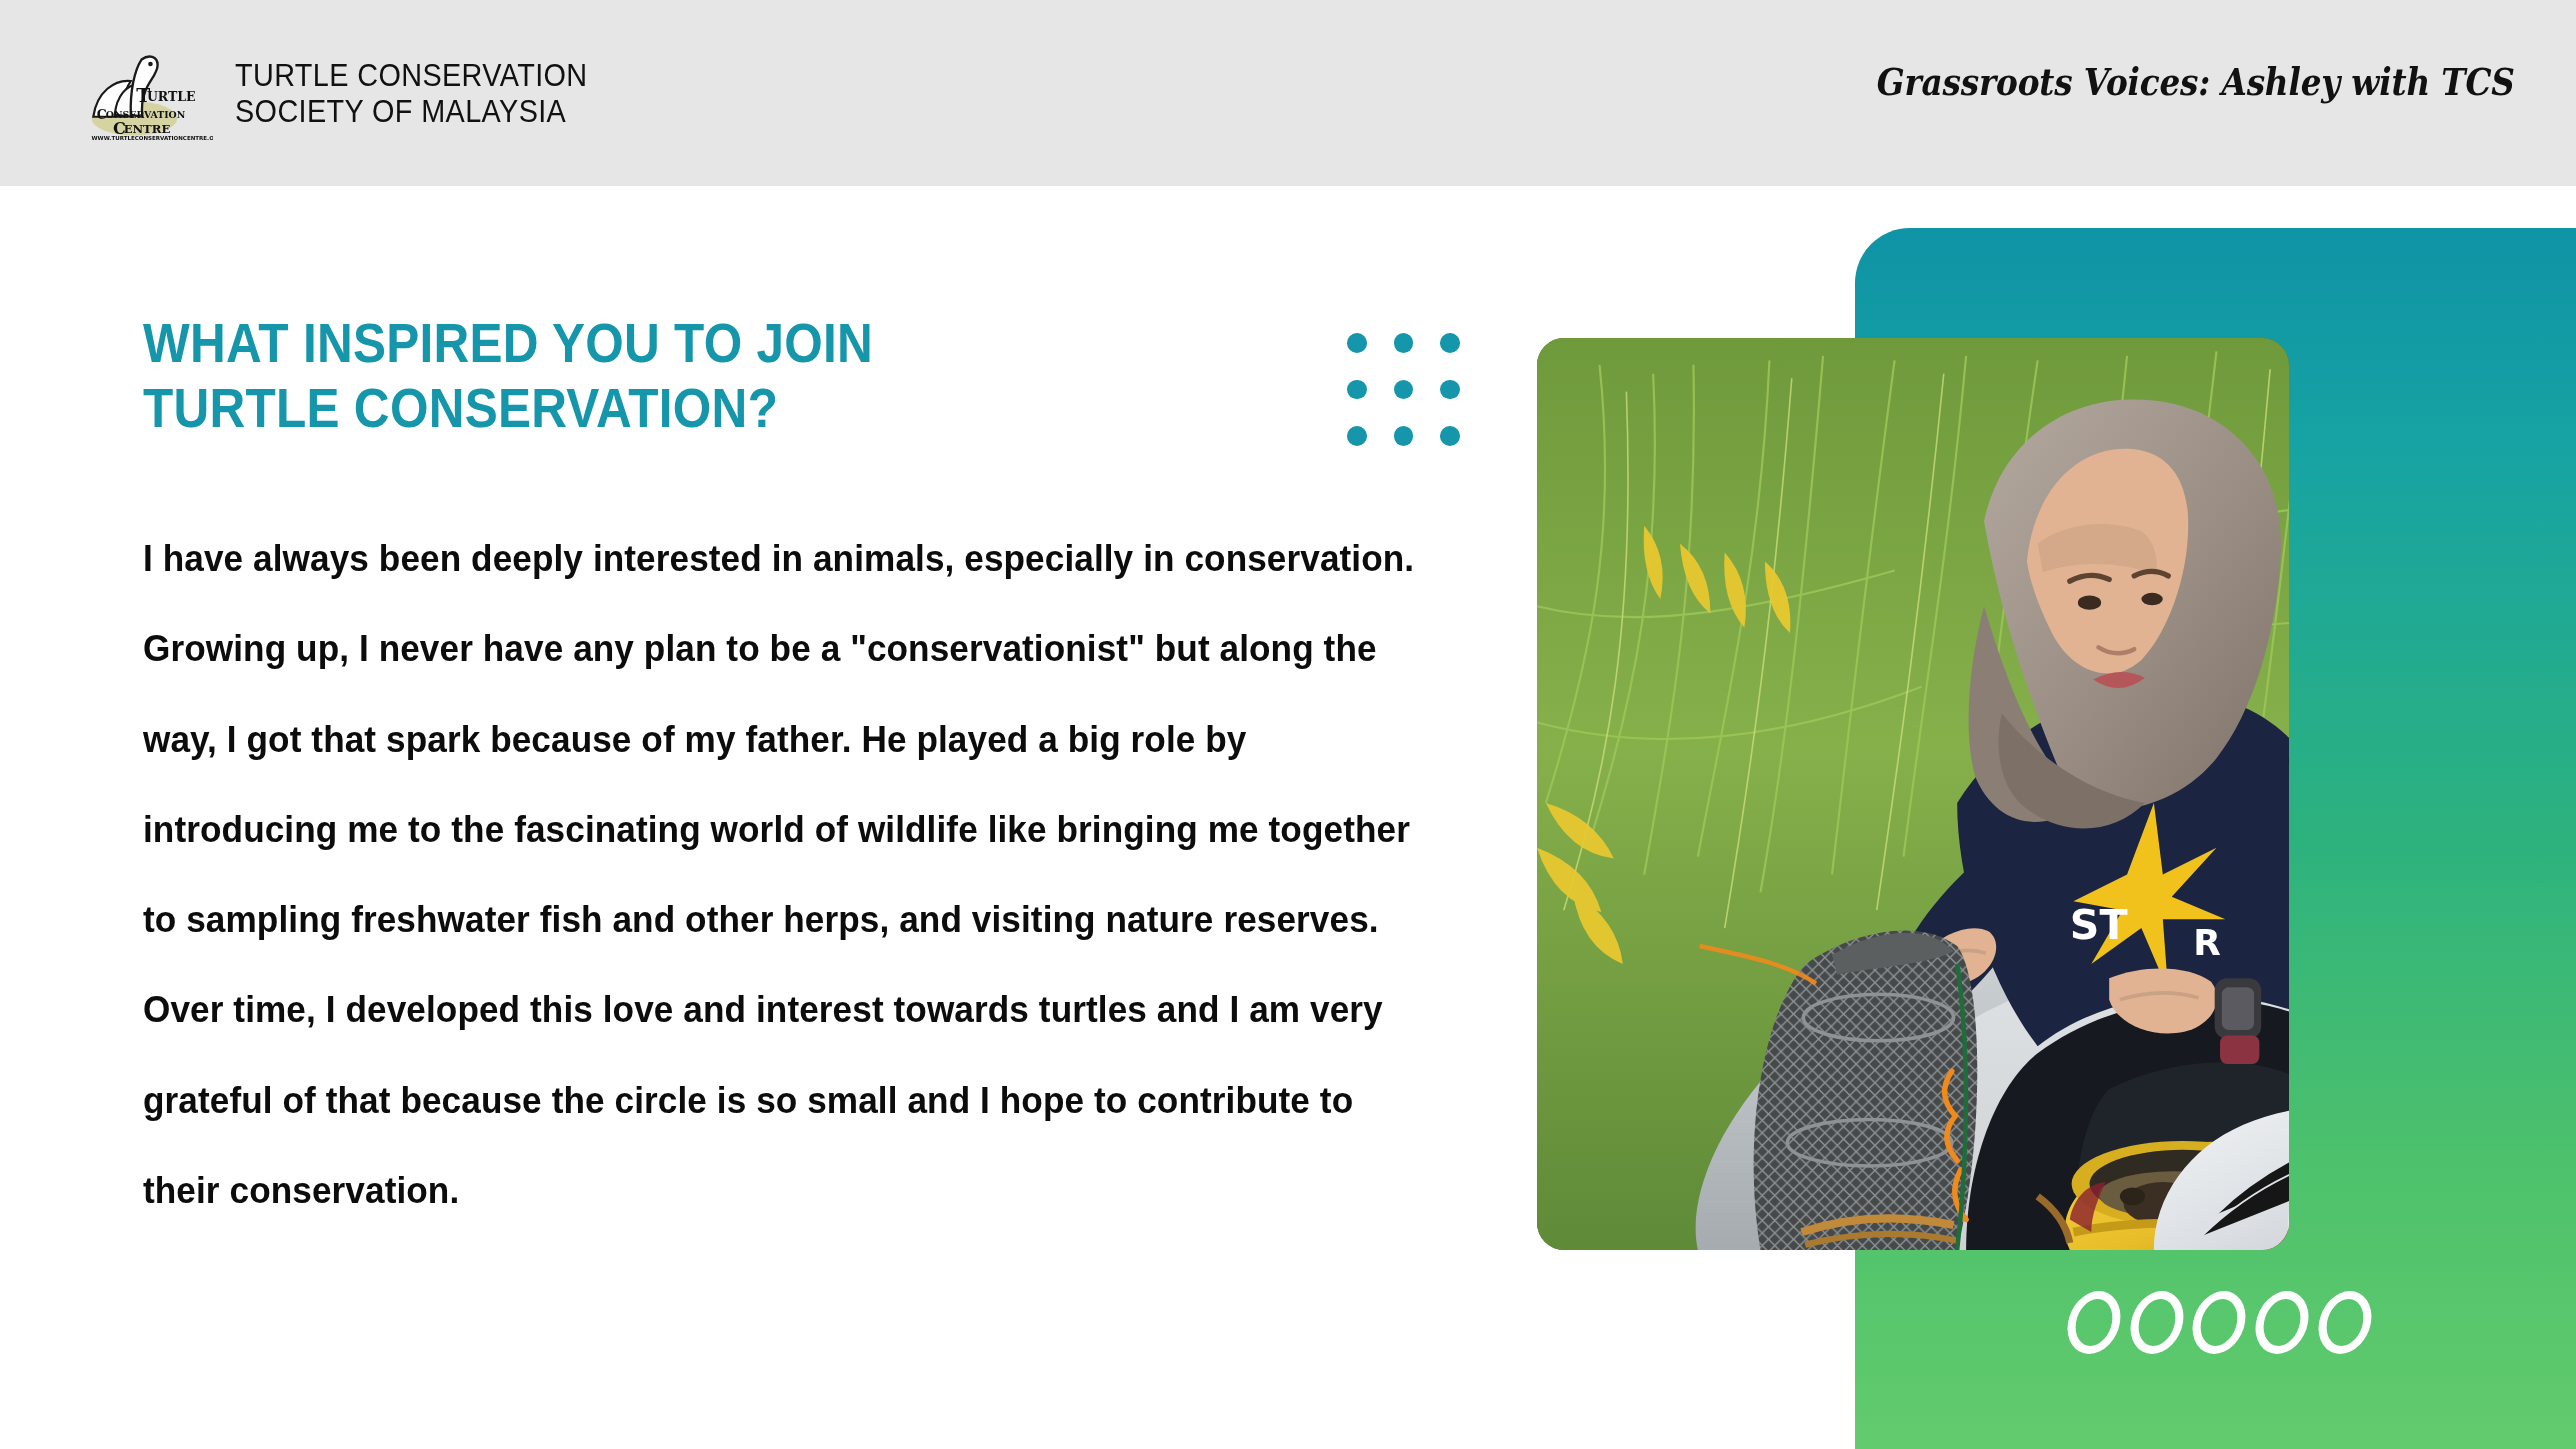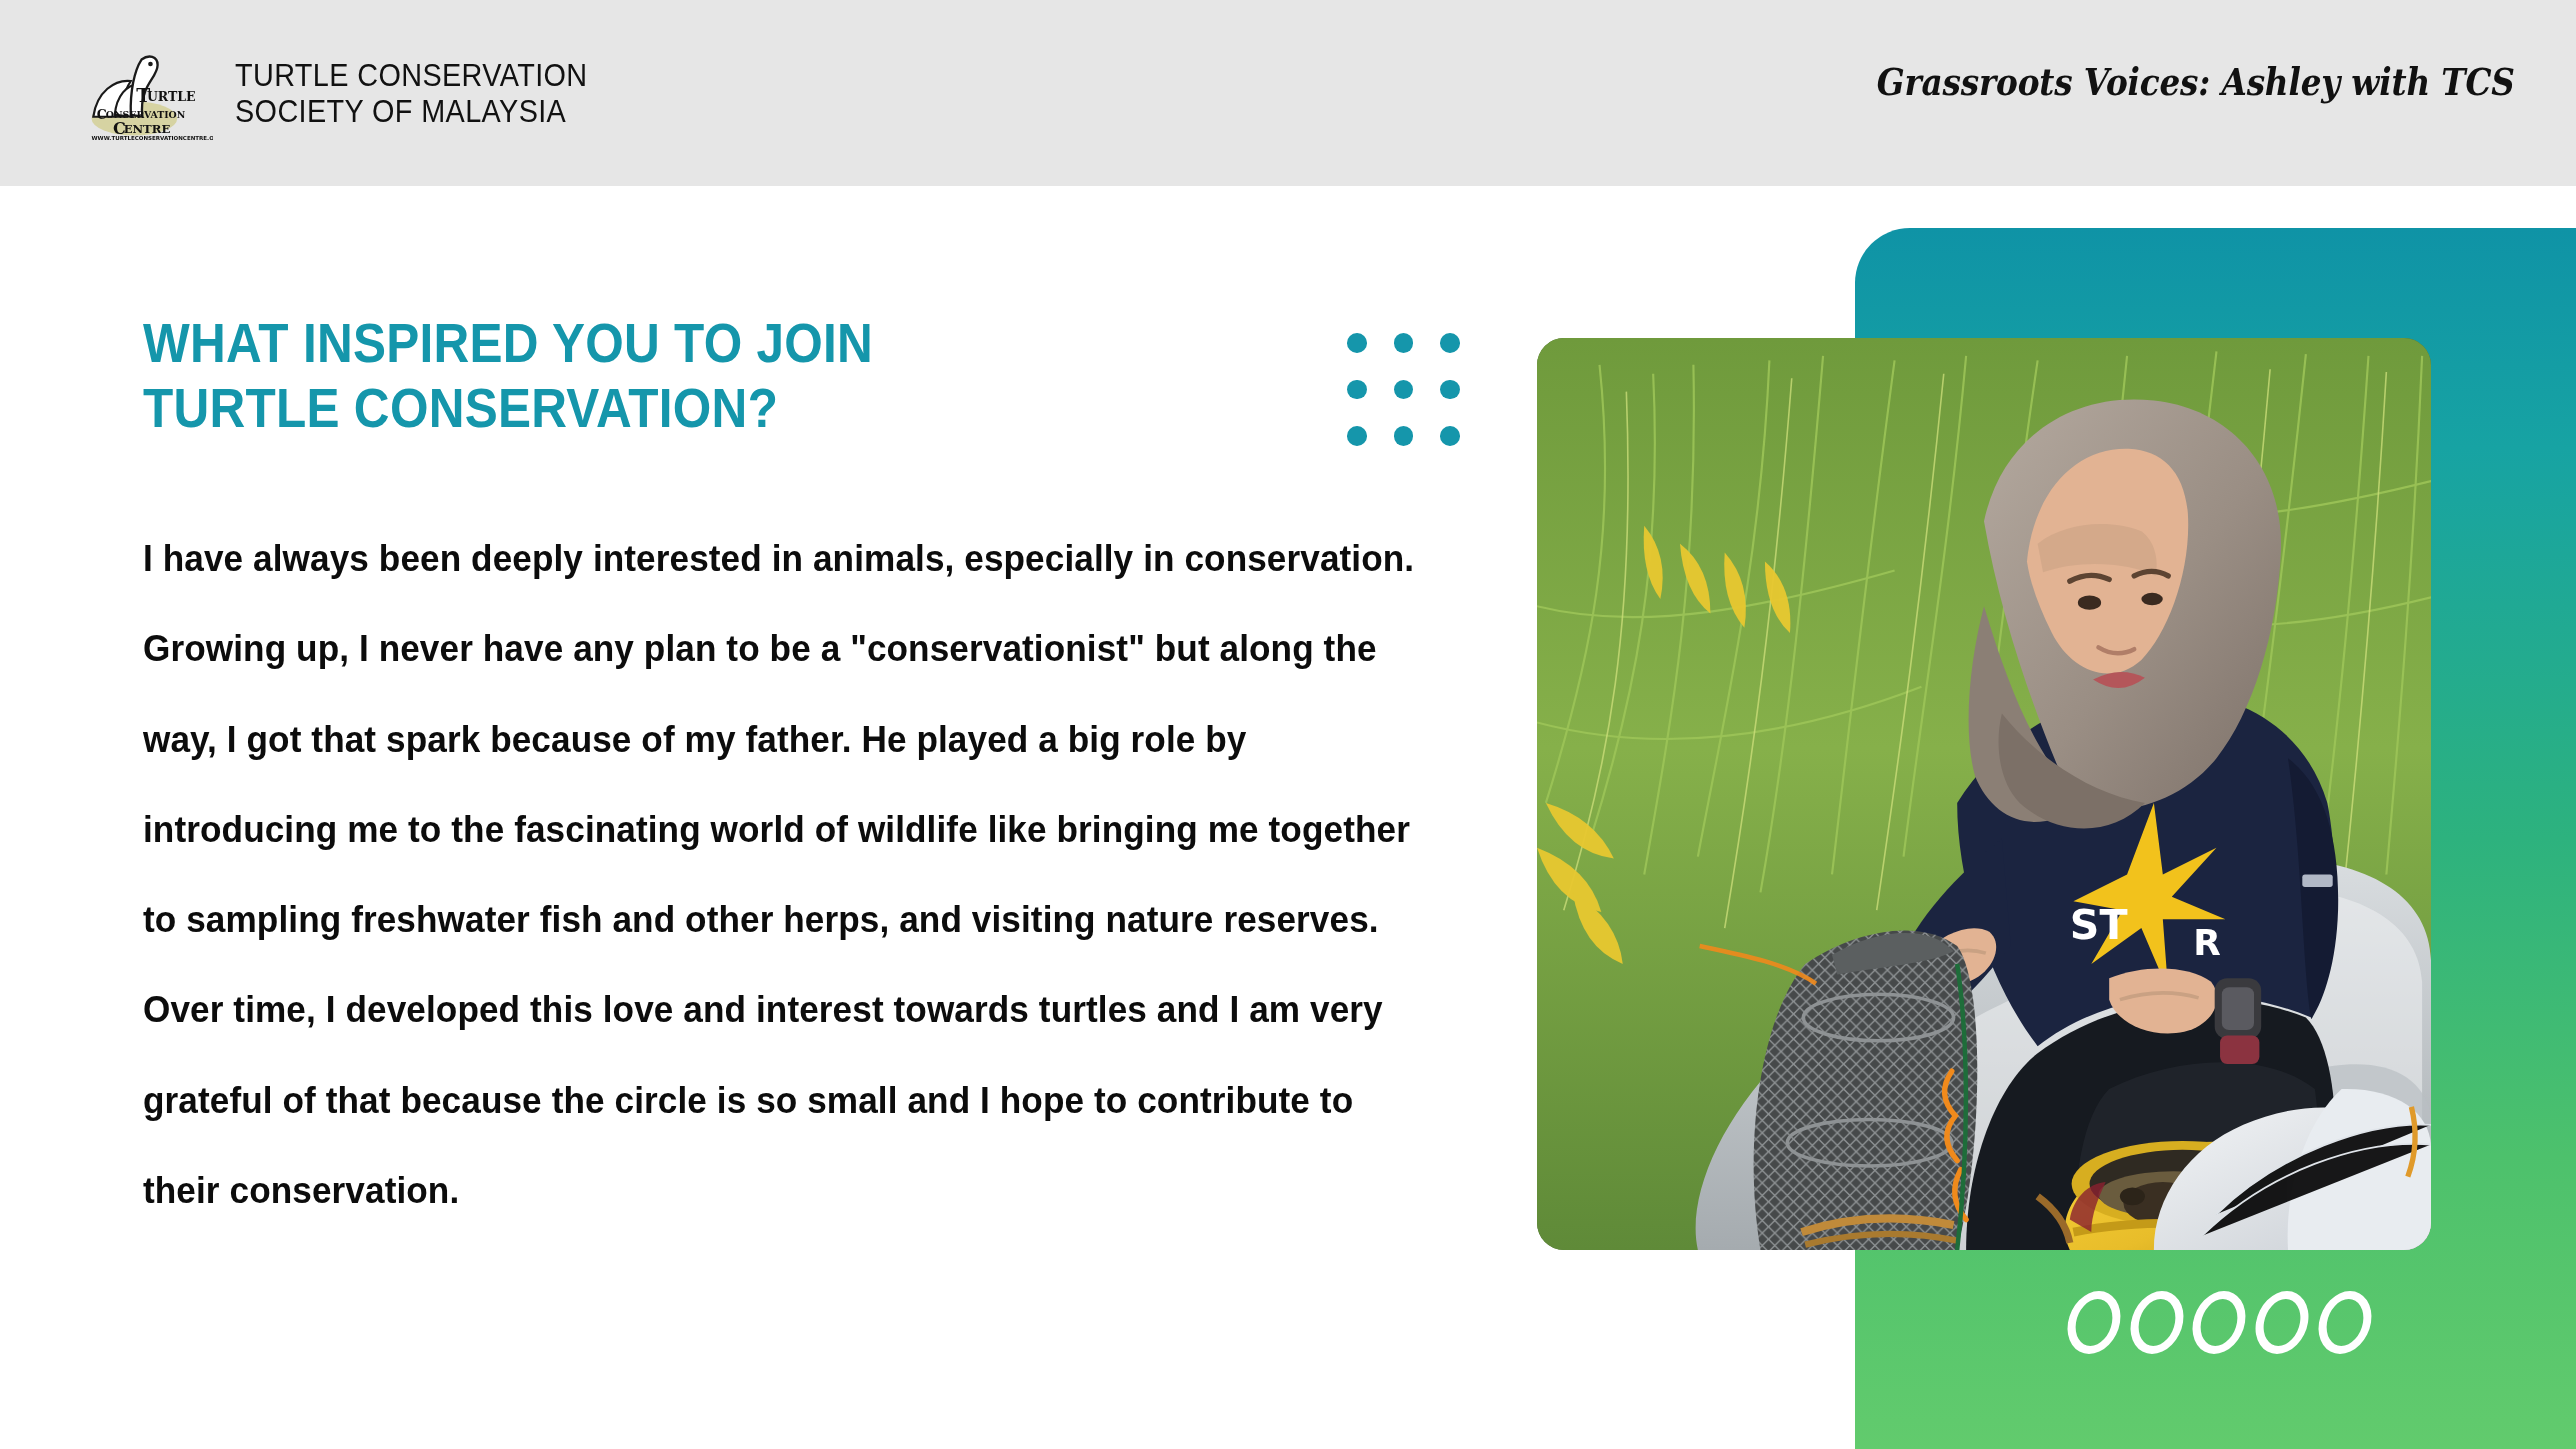--- a/index.html
+++ b/index.html
@@ -42,21 +42,21 @@
   .circles{
     position:absolute;left:2068px;top:1291px;display:flex;gap:10.7px;
   }
   .circles .ring{
     width:52px;height:63px;border:8px solid #ffffff;border-radius:50%;
     transform:skewX(-9deg);box-sizing:border-box;
   }
 
   
   .photo{
-    position:absolute;left:1537px;top:338px;width:894px;height:912px;
+    position:absolute;left:1537px;top:338px;width:752px;height:912px;
     border-radius:27px;overflow:hidden;background:#4b6b33;text-align:right;
   }
   .photo svg{display:block;width:894px;height:912px;}
 
   
   .headline{
     position:absolute;left:143px;top:311px;width:1055px;
     color:#1596ab;font-weight:700;font-size:55px;line-height:1.18;
     letter-spacing:0.3px;white-space:pre-line;
     transform:scaleX(.9);transform-origin:left top;

